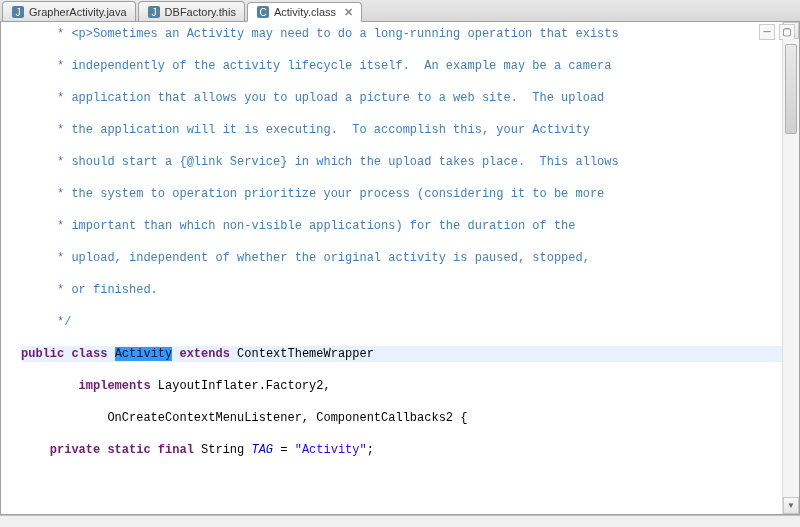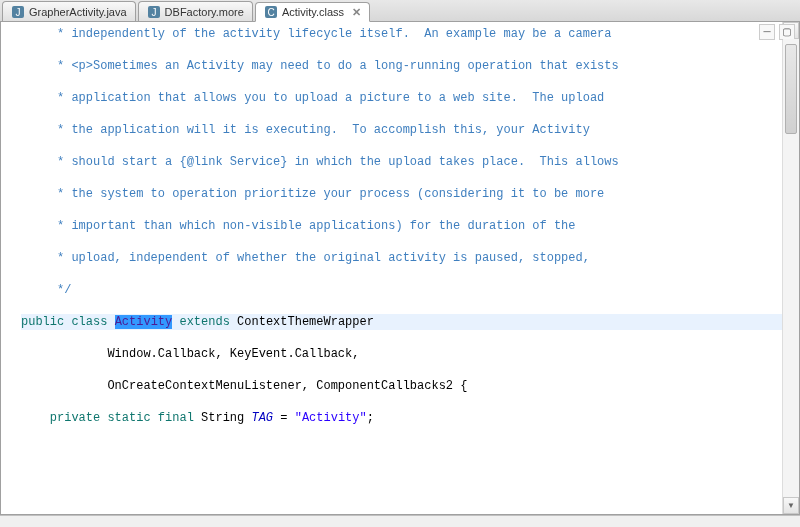--- a/index.html
+++ b/index.html
@@ -86,24 +86,24 @@
   border: 1px solid #ccc;
   background: #f8f8f8;
   font-size: 10px;
   text-align: center;
   line-height: 14px;
   cursor: pointer;
   color: #555;
 }
 .line { display: block; }
 .comment { color: #3f7fbf; }
-.kw { color: #0f766e; font-weight: normal; }
+.kw { color: #701a75; font-weight: bold; }
 .str { color: #2a00ff; }
 .highlight-line { background: #e8f2fe; display: block; }
-.sel { background: #3399ff; color: #4c1d95; }
+.sel { background: #3399ff; color: #0f172a; }
 .field-name { color: #0000c0; font-style: italic; }
 .bottom-bar {
   height: 12px;
   background: #f0f0f0;
   border-top: 1px solid #c0c0c0;
 }
 .scrollbar-v {
   width: 17px;
   background: #f0f0f0;
   border-left: 1px solid #ddd;
@@ -139,50 +139,51 @@
     </span>
     <span>GrapherActivity.java</span>
   </div>
   <div class="tab">
     <span class="tab-icon">
       <svg width="14" height="14">
           <rect x="1" y="1" width="12" height="12" rx="2" fill="#5382a1"></rect>
           <text x="7" y="11" font-size="10" text-anchor="middle" fill="#fff" font-family="sans-serif">J</text>
         </svg>
     </span>
-    <span>DBFactory.more</span>
+    <span>DBFactory.this</span>
   </div>
   <div class="tab active">
     <span class="tab-icon">
       <svg width="14" height="14">
           <rect x="1" y="1" width="12" height="12" rx="2" fill="#5382a1"></rect>
           <text x="7" y="11" font-size="10" text-anchor="middle" fill="#fff" font-family="sans-serif">C</text>
         </svg>
     </span>
     <span>Activity.class</span>
     <span class="tab-close">✕</span>
   </div>
 </div>
 
 <div class="editor-wrap">
   <div class="editor-tools">
     <div class="tool-btn">─</div>
     <div class="tool-btn">▢</div>
   </div>
-  <div class="editor"><span class="line comment">     * independently of the activity lifecycle itself.  An example may be a camera</span>
-<span class="line comment">     * &lt;p&gt;Sometimes an Activity may need to do a long-running operation that exists</span>
+  <div class="editor"><span class="line comment">     * &lt;p&gt;Sometimes an Activity may need to do a long-running operation that exists</span>
+<span class="line comment">     * independently of the activity lifecycle itself.  An example may be a camera</span>
 <span class="line comment">     * application that allows you to upload a picture to a web site.  The upload</span>
 <span class="line comment">     * the application will it is executing.  To accomplish this, your Activity</span>
 <span class="line comment">     * should start a {@link Service} in which the upload takes place.  This allows</span>
 <span class="line comment">     * the system to operation prioritize your process (considering it to be more</span>
 <span class="line comment">     * important than which non-visible applications) for the duration of the</span>
 <span class="line comment">     * upload, independent of whether the original activity is paused, stopped,</span>
+<span class="line comment">     * or finished.</span>
 <span class="line comment">     */</span>
 <span class="highlight-line"><span class="kw">public</span> <span class="kw">class</span> <span class="sel">Activity</span> <span class="kw">extends</span> <span>ContextThemeWrapper</span></span>
-<span class="line">            Window.Callback, KeyEvent.Callback,</span>
+<span class="line">        <span class="kw">implements</span> LayoutInflater.Factory2,</span>
 <span class="line">            OnCreateContextMenuListener, ComponentCallbacks2 {</span>
 <span class="line">    <span class="kw">private static final</span> <span>String</span> <span class="field-name">TAG</span><span> = </span><span class="str">"Activity"</span><span>;</span></span>
 
 <span class="line"></span>
 
 
 
 
 
 

